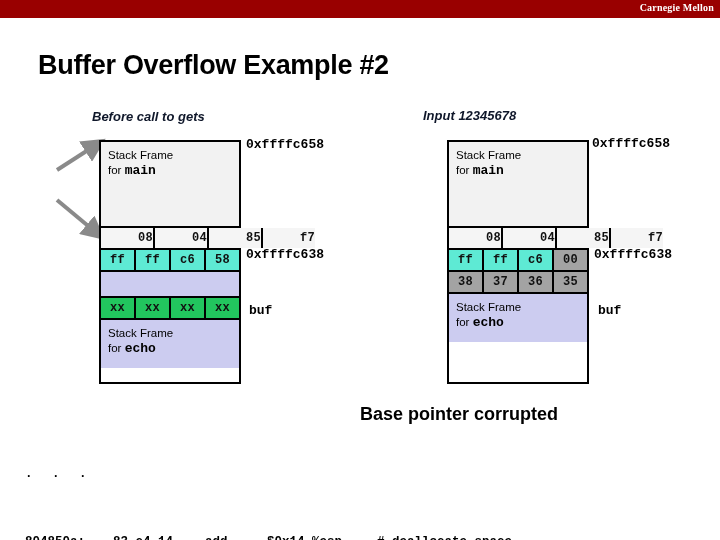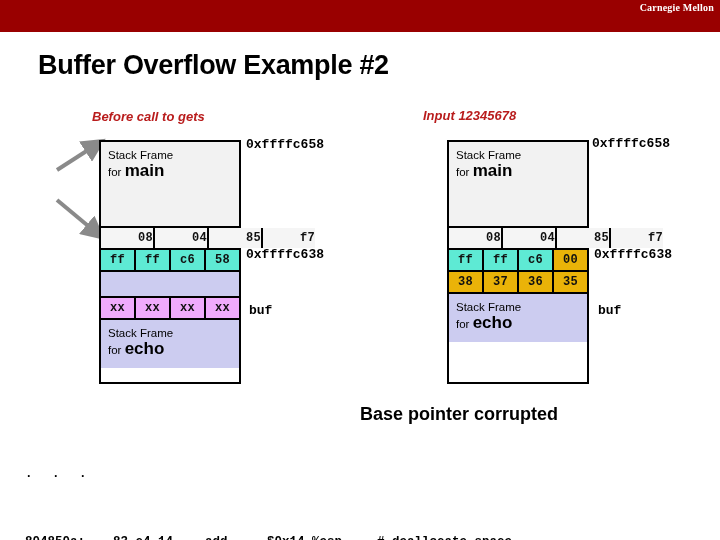--- a/index.html
+++ b/index.html
@@ -19,21 +19,21 @@
     left: 0; top: 0;
     width: 720px;
     height: 540px;
   }
 
   
   .banner {
     position: absolute;
     left: 0; top: 0;
     width: 720px;
-    height: 32px;
+    height: 18px;
     background: #990000;
   }
   .banner-brand {
     position: absolute;
     right: 6px;
     top: 2px;
     color: #ffffff;
     font-family: "Liberation Serif", serif;
     font-size: 10px;
     font-weight: bold;
@@ -52,21 +52,21 @@
     letter-spacing: -0.3px;
     white-space: nowrap;
   }
 
   
   .caption {
     position: absolute;
     font-size: 13px;
     font-weight: bold;
     font-style: italic;
-    color: #b91c1c;
+    color: #0f172a;
     white-space: nowrap;
   }
   .caption.left  { left: 92px;  top: 109px; }
   .caption.right { left: 423px; top: 108px; font-style: italic; }
 
   
   .stack {
     position: absolute;
     border: 2px solid #000000;
     box-sizing: border-box;
@@ -76,23 +76,23 @@
 
   .frame-cell {
     box-sizing: border-box;
     border-bottom: 2px solid #000000;
     font-size: 11.5px;
     color: #000000;
     padding: 6px 0 0 7px;
     line-height: 15px;
   }
   .frame-cell .mono {
-    font-family: Liberation Sans, sans-serif;
-    font-weight: bold;
-    font-size: 17px;
+    font-family: Liberation Mono, monospace;
+    font-weight: bold;
+    font-size: 13px;
   }
   .frame-main  { height: 86px; background: #f2f2f2; }
   .frame-echo  { height: 48px; background: #ccccf0; border-bottom: none; }
 
   .byterow {
     display: flex;
     box-sizing: border-box;
     height: 22px;
     border-bottom: 2px solid #000000;
   }
@@ -106,22 +106,22 @@
     color: #111111;
     display: flex;
     align-items: center;
     justify-content: center;
     letter-spacing: 0.3px;
   }
   .byte:last-child { border-right: none; }
 
   .bg-white    { background: #f5f5f5; padding-left: 37px; }
   .bg-lav      { background: #5eead4; }
-  .bg-lavdark  { background: #f0abfc; }
-  .bg-pink     { background: #eab308; }
+  .bg-lavdark  { background: #22c55e; }
+  .bg-pink     { background: #a3a3a3; }
   .blankrow    { height: 26px; background: #ccccf0; border-bottom: 2px solid #000000; box-sizing: border-box; }
 
   
   .annot {
     position: absolute;
     font-family: "Liberation Mono", monospace;
     font-weight: bold;
     font-size: 13px;
     color: #000000;
     white-space: nowrap;

